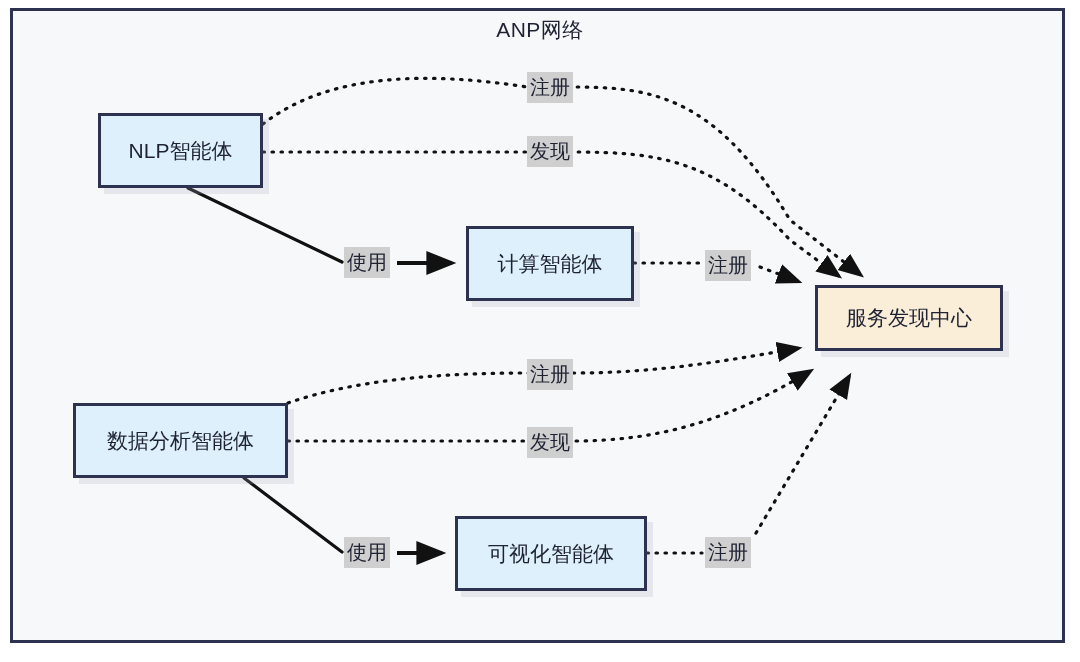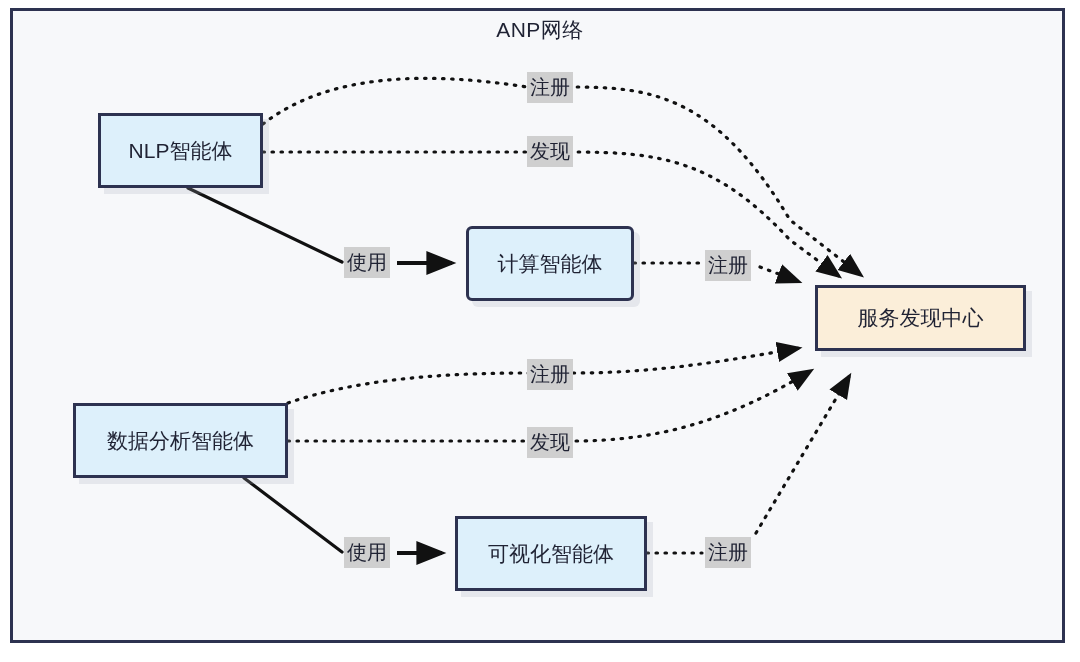--- a/index.html
+++ b/index.html
@@ -102,33 +102,33 @@
     <path d="M244,478 L342,552" fill="none" stroke="#111111" stroke-width="3.2" stroke-linecap="round"></path>
     <path d="M397,553 L442,553" fill="none" stroke="#111111" stroke-width="4" marker-end="url(#arrow-solid)"></path>
 
     <path d="M647,553 L702,553 M756,533 L850,375" fill="none" stroke="#111111" stroke-width="3.2" stroke-dasharray="1.5 7.5" stroke-linecap="round" marker-end="url(#arrow)"></path>
   </svg>
 
   <div class="node node-agent" style="left:98px; top:113px; width:165px; height:75px;">
     <span>NLP智能体</span>
   </div>
 
-  <div class="node node-agent" style="left:466px; top:226px; width:168px; height:75px;border-radius:6px;">
+  <div class="node node-agent" style="left:466px; top:226px; width:168px; height:75px;">
     <span>计算智能体</span>
   </div>
 
   <div class="node node-agent" style="left:455px; top:516px; width:192px; height:75px;">
     <span>可视化智能体</span>
   </div>
 
   <div class="node node-agent" style="left:73px; top:403px; width:215px; height:75px;">
     <span>数据分析智能体</span>
   </div>
 
-  <div class="node node-registry" style="left:815px; top:285px; width:211px; height:66px;">
+  <div class="node node-registry" style="left:815px; top:285px; width:188px; height:66px;">
     <span>服务发现中心</span>
   </div>
 
   <div class="edge-label" style="left:527px; top:72px;">
     <span>注册</span>
   </div>
 
   <div class="edge-label" style="left:527px; top:136px;">
     <span>发现</span>
   </div>

